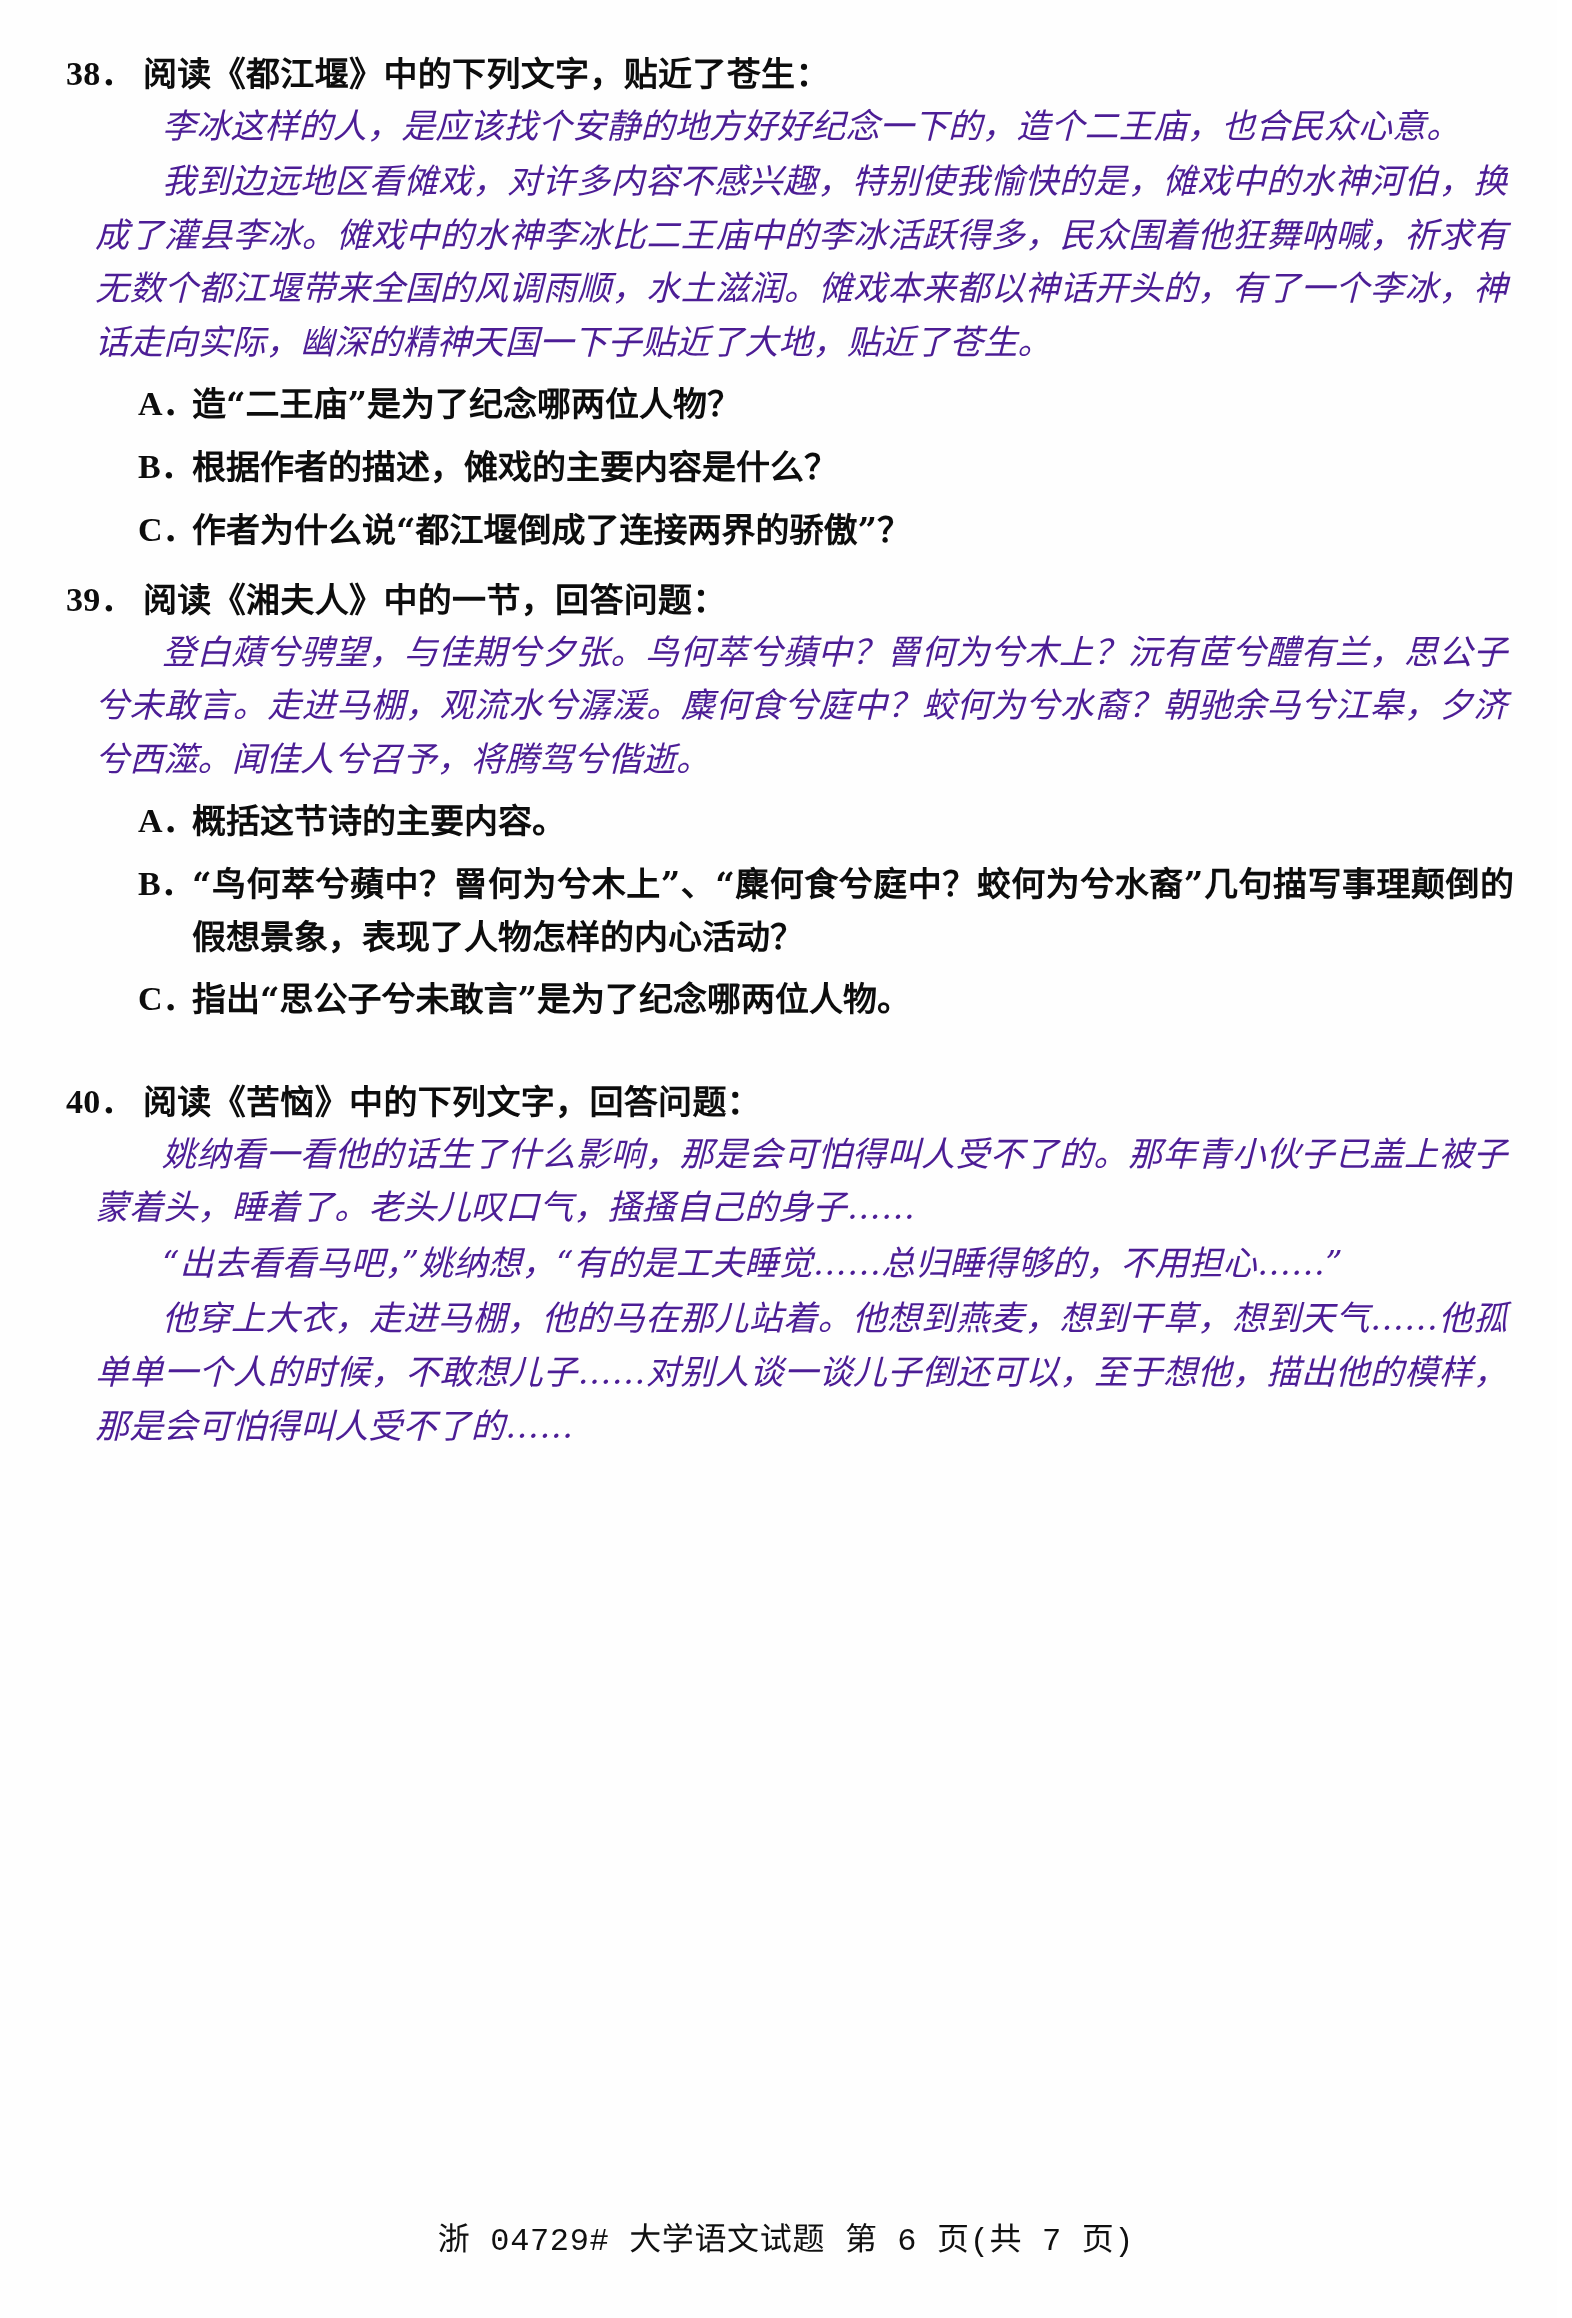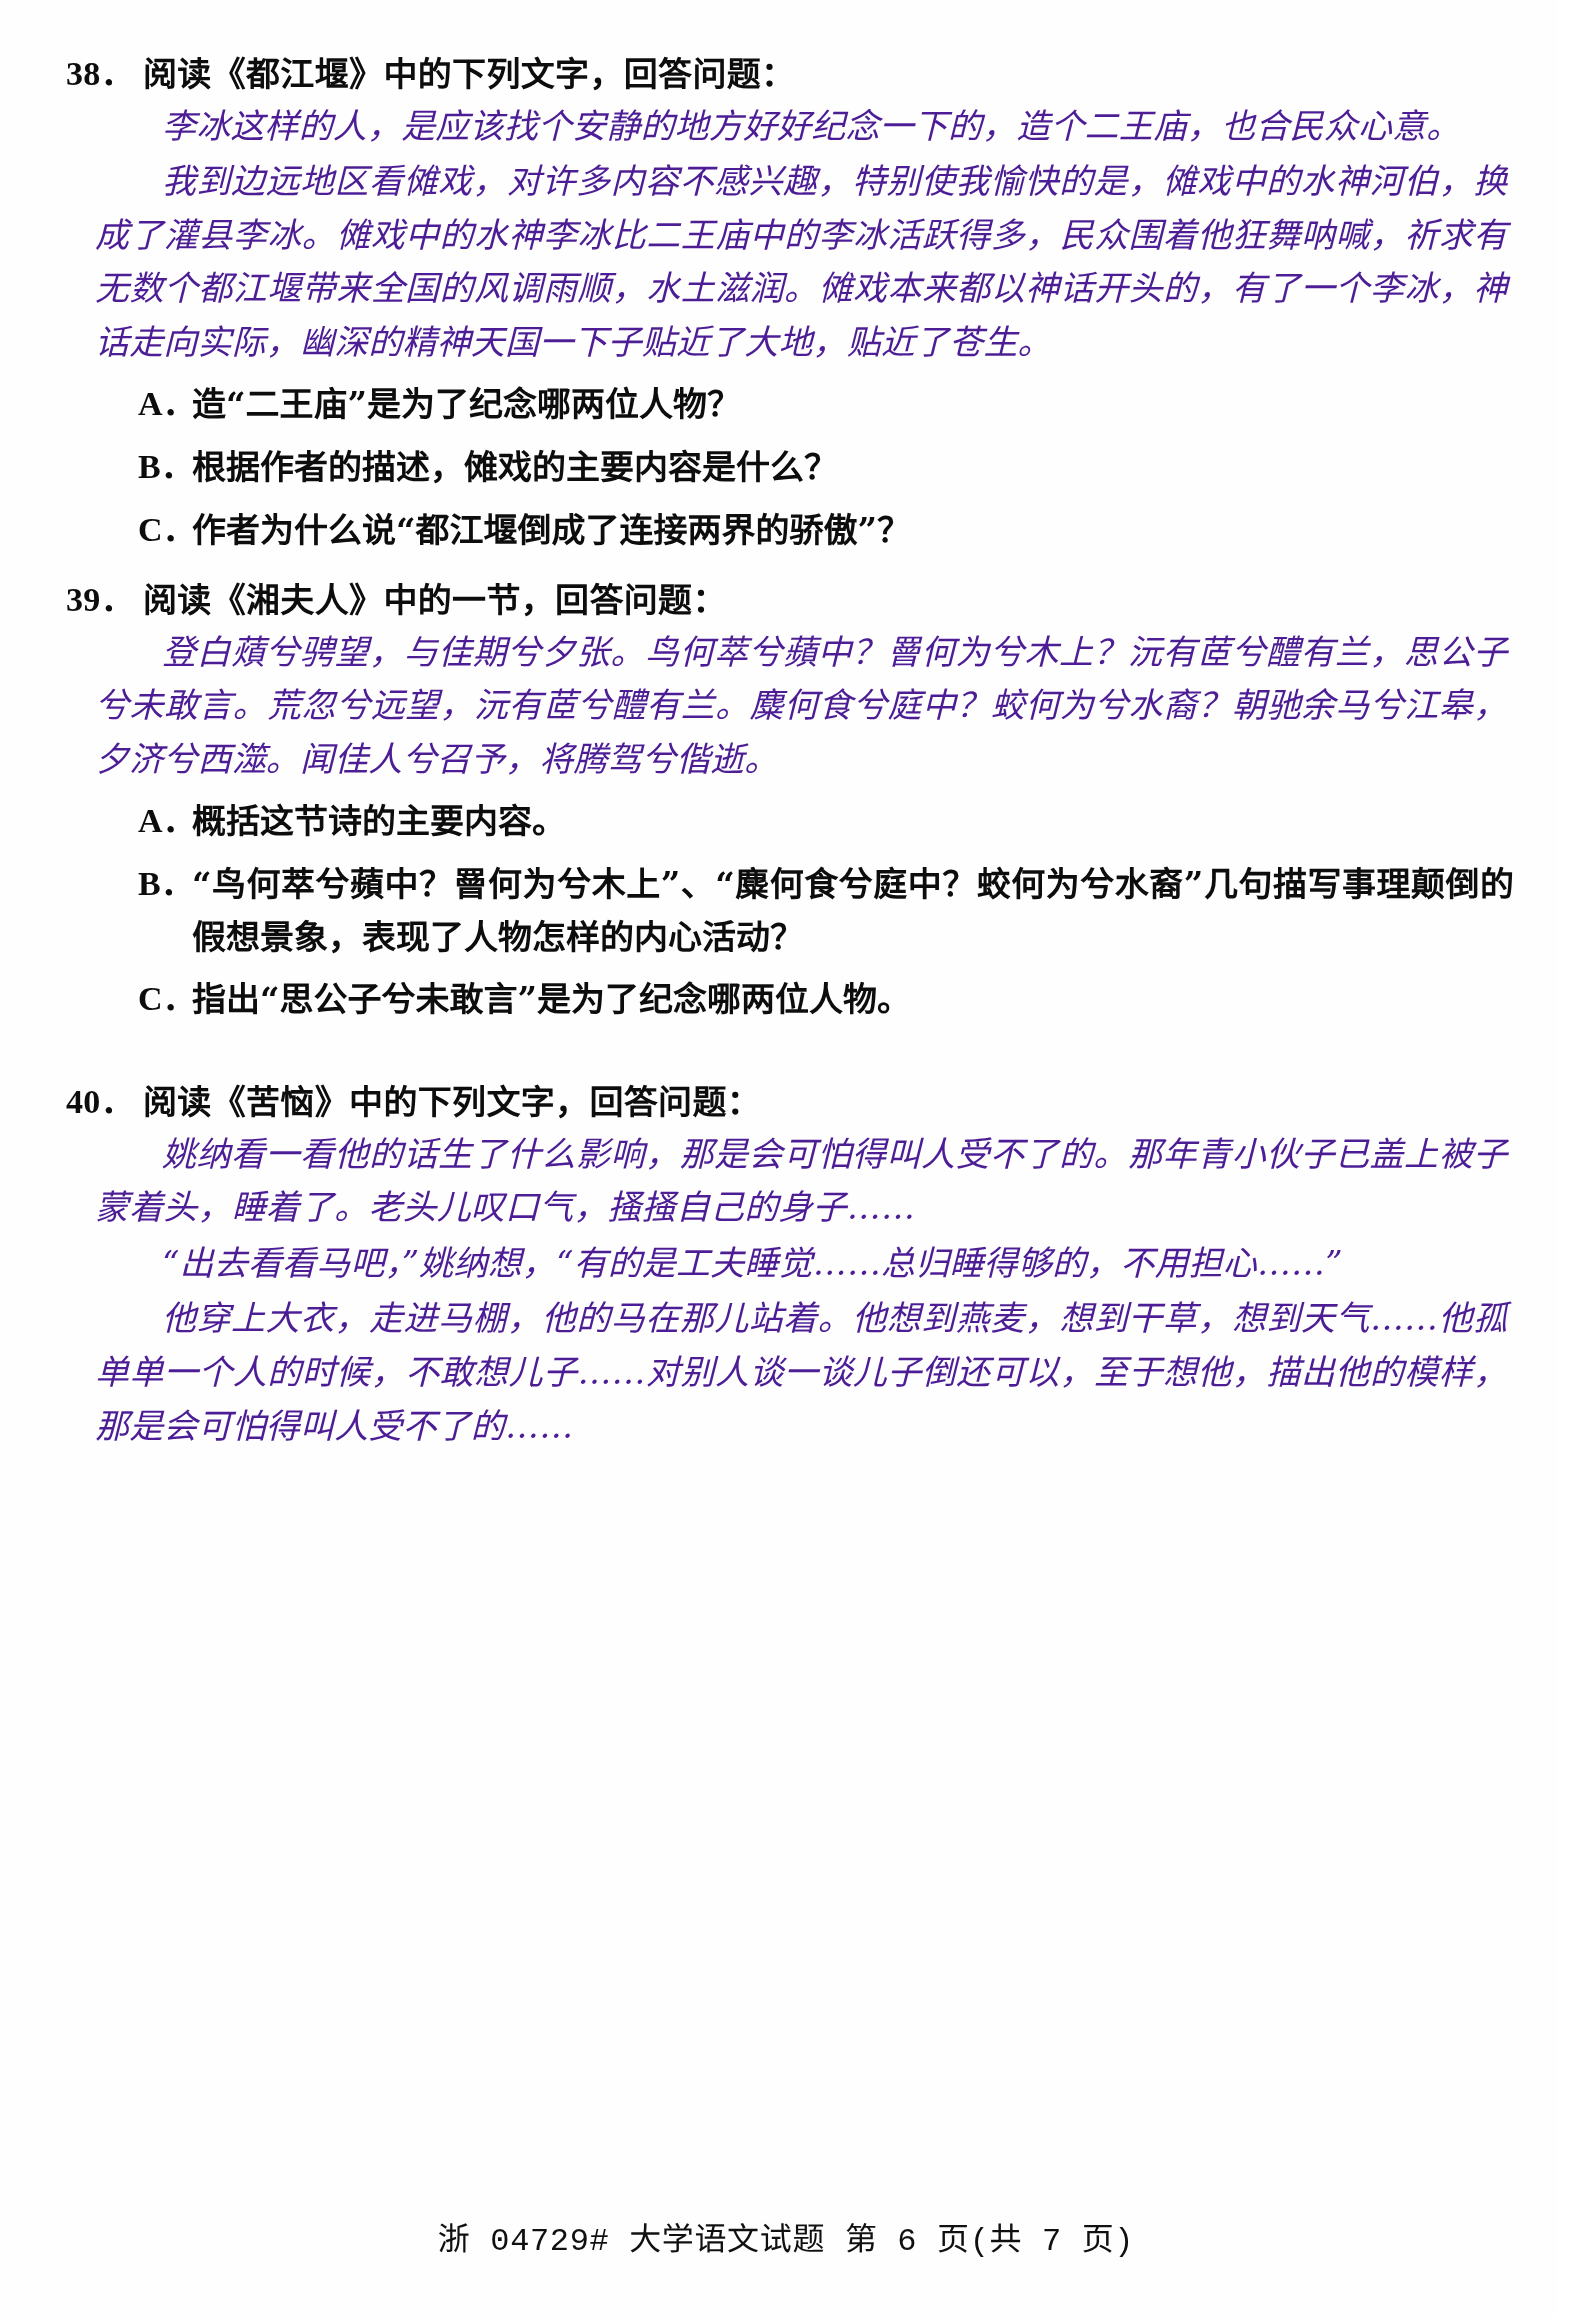--- a/index.html
+++ b/index.html
@@ -109,21 +109,21 @@
   }
 </style>
 </head>
 <body>
 
 <div class="page">
   <div class="content">
 
     <div class="q-head">
       <span class="q-num">38．</span>
-      <span class="q-title">阅读《都江堰》中的下列文字，回答问题：</span>
+      <span class="q-title">阅读《都江堰》中的下列文字，贴近了苍生：</span>
     </div>
 
     <p class="passage">李冰这样的人，是应该找个安静的地方好好纪念一下的，造个二王庙，也合民众心意。</p>
     <p class="passage">我到边远地区看傩戏，对许多内容不感兴趣，特别使我愉快的是，傩戏中的水神河伯，换成了灌县李冰。傩戏中的水神李冰比二王庙中的李冰活跃得多，民众围着他狂舞呐喊，祈求有无数个都江堰带来全国的风调雨顺，水土滋润。傩戏本来都以神话开头的，有了一个李冰，神话走向实际，幽深的精神天国一下子贴近了大地，贴近了苍生。</p>
 
     <ul class="sub-list">
       <li class="sub-item">
         <span class="sub-label">A．</span>
         <span class="sub-text">造“二王庙”是为了纪念哪两位人物？</span>
       </li>
@@ -137,21 +137,21 @@
       </li>
     </ul>
 
     <div class="gap-sm"></div>
 
     <div class="q-head">
       <span class="q-num">39．</span>
       <span class="q-title">阅读《湘夫人》中的一节，回答问题：</span>
     </div>
 
-    <p class="passage">登白薠兮骋望，与佳期兮夕张。鸟何萃兮蘋中？罾何为兮木上？沅有茝兮醴有兰，思公子兮未敢言。荒忽兮远望，沅有茝兮醴有兰。麋何食兮庭中？蛟何为兮水裔？朝驰余马兮江皋，夕济兮西澨。闻佳人兮召予，将腾驾兮偕逝。</p>
+    <p class="passage">登白薠兮骋望，与佳期兮夕张。鸟何萃兮蘋中？罾何为兮木上？沅有茝兮醴有兰，思公子兮未敢言。走进马棚，观流水兮潺湲。麋何食兮庭中？蛟何为兮水裔？朝驰余马兮江皋，夕济兮西澨。闻佳人兮召予，将腾驾兮偕逝。</p>
 
     <ul class="sub-list">
       <li class="sub-item">
         <span class="sub-label">A．</span>
         <span class="sub-text">概括这节诗的主要内容。</span>
       </li>
       <li class="sub-item">
         <span class="sub-label">B．</span>
         <span class="sub-text">“鸟何萃兮蘋中？罾何为兮木上”、“麋何食兮庭中？蛟何为兮水裔”几句描写事理颠倒的假想景象，表现了人物怎样的内心活动？</span>
       </li>

